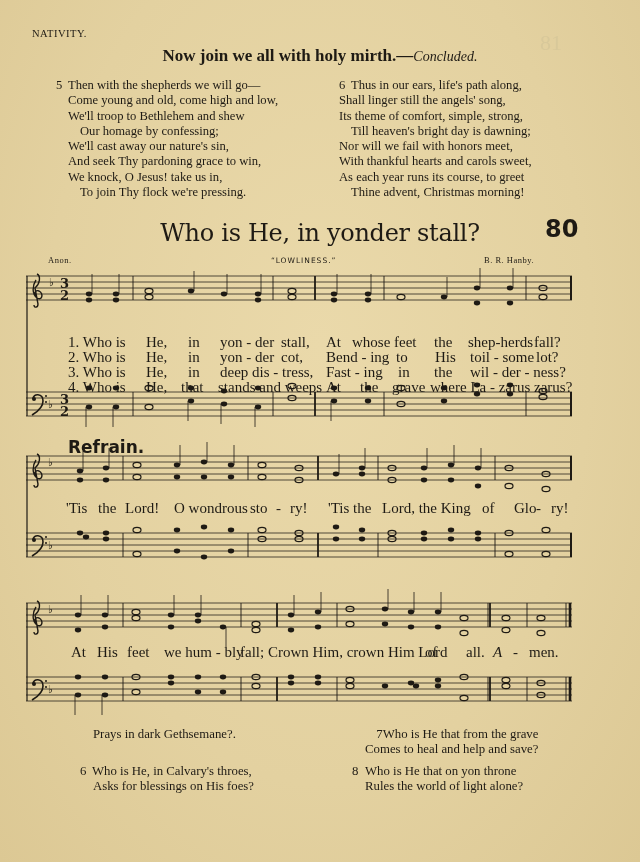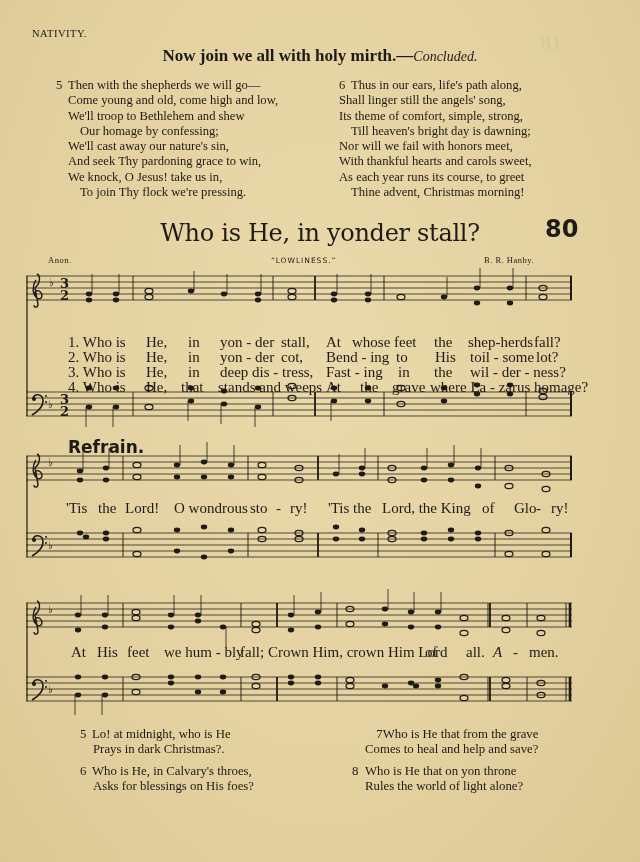--- a/index.html
+++ b/index.html
@@ -464,21 +464,21 @@
   </div>
   <div class="lyric-row" style="top:45px">
     <span style="left:42px">4. Who is</span>
     <span style="left:120px">He,</span>
     <span style="left:155px">that</span>
     <span style="left:192px">stands and weeps</span>
     <span style="left:300px">At</span>
     <span style="left:334px">the</span>
     <span style="left:366px">grave</span>
     <span style="left:404px">where La - zarus</span>
-    <span style="left:508px">homage?</span>
+    <span style="left:508px">zarus?</span>
   </div>
 </div>
 
 <div class="abs refrain-label">Refrain.</div>
 
 <div class="abs system lyrics" style="top:500px; height:16px;">
   <div class="lyric-row" style="top:0">
     <span style="left:40px">'Tis</span>
     <span style="left:72px">the</span>
     <span style="left:99px">Lord!</span>
@@ -504,22 +504,21 @@
     <span style="left:214px">fall; Crown Him, crown Him Lord</span>
     <span style="left:399px">of</span>
     <span style="left:440px">all.</span>
     <span style="left:467px; font-style:italic">A</span>
     <span style="left:487px">-</span>
     <span style="left:503px; ">men.</span>
   </div>
 </div>
 
 <div class="abs bottom-stanza" style="left:80px; top:727px;">
-  <div><span style="display:inline-block;width:12px">5</span><span>Lo! at midnight, who is He</span></div>
-  <div style="padding-left:13px">Prays in dark Christmas?.</div>
+  <div style="padding-left:13px">Prays in dark Gethsemane?.</div>
 </div>
 <div class="abs bottom-stanza" style="left:80px; top:764px;">
   <div><span style="display:inline-block;width:12px">6</span><span>Who is He, in Calvary's throes,</span></div>
   <div style="padding-left:13px">Asks for blessings on His foes?</div>
 </div>
 <div class="abs bottom-stanza" style="left:352px; top:727px;text-align:right;">
   <div><span style="display:inline-block;width:13px">7</span><span>Who is He that from the grave</span></div>
   <div style="padding-left:13px">Comes to heal and help and save?</div>
 </div>
 <div class="abs bottom-stanza" style="left:352px; top:764px;">

